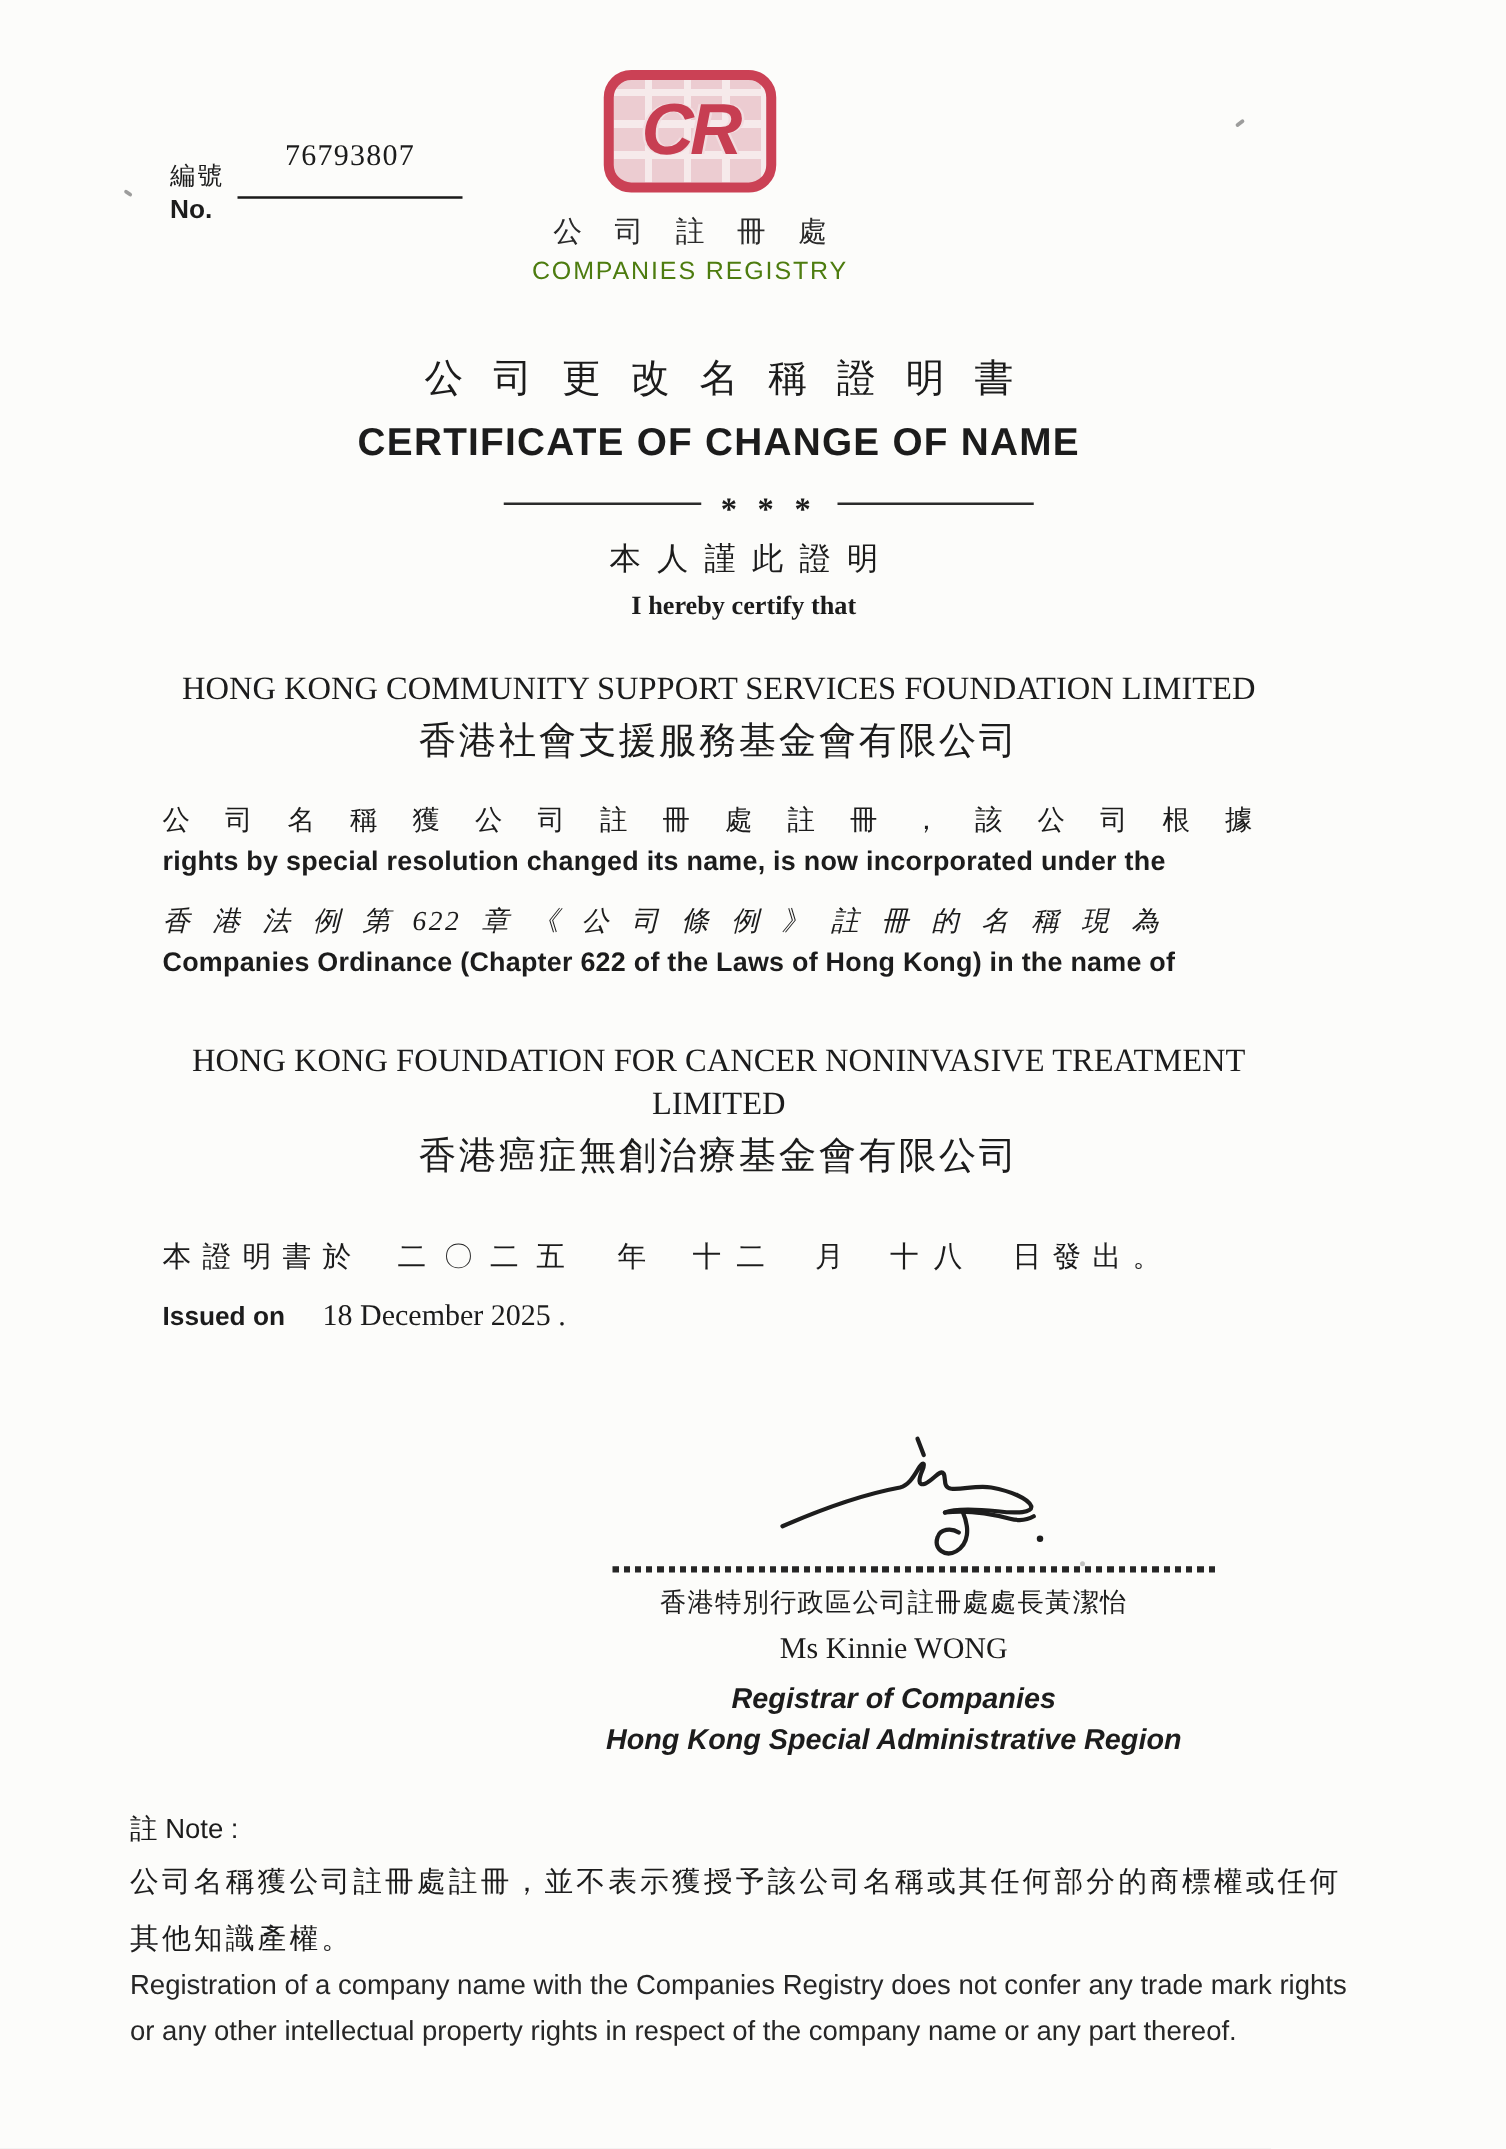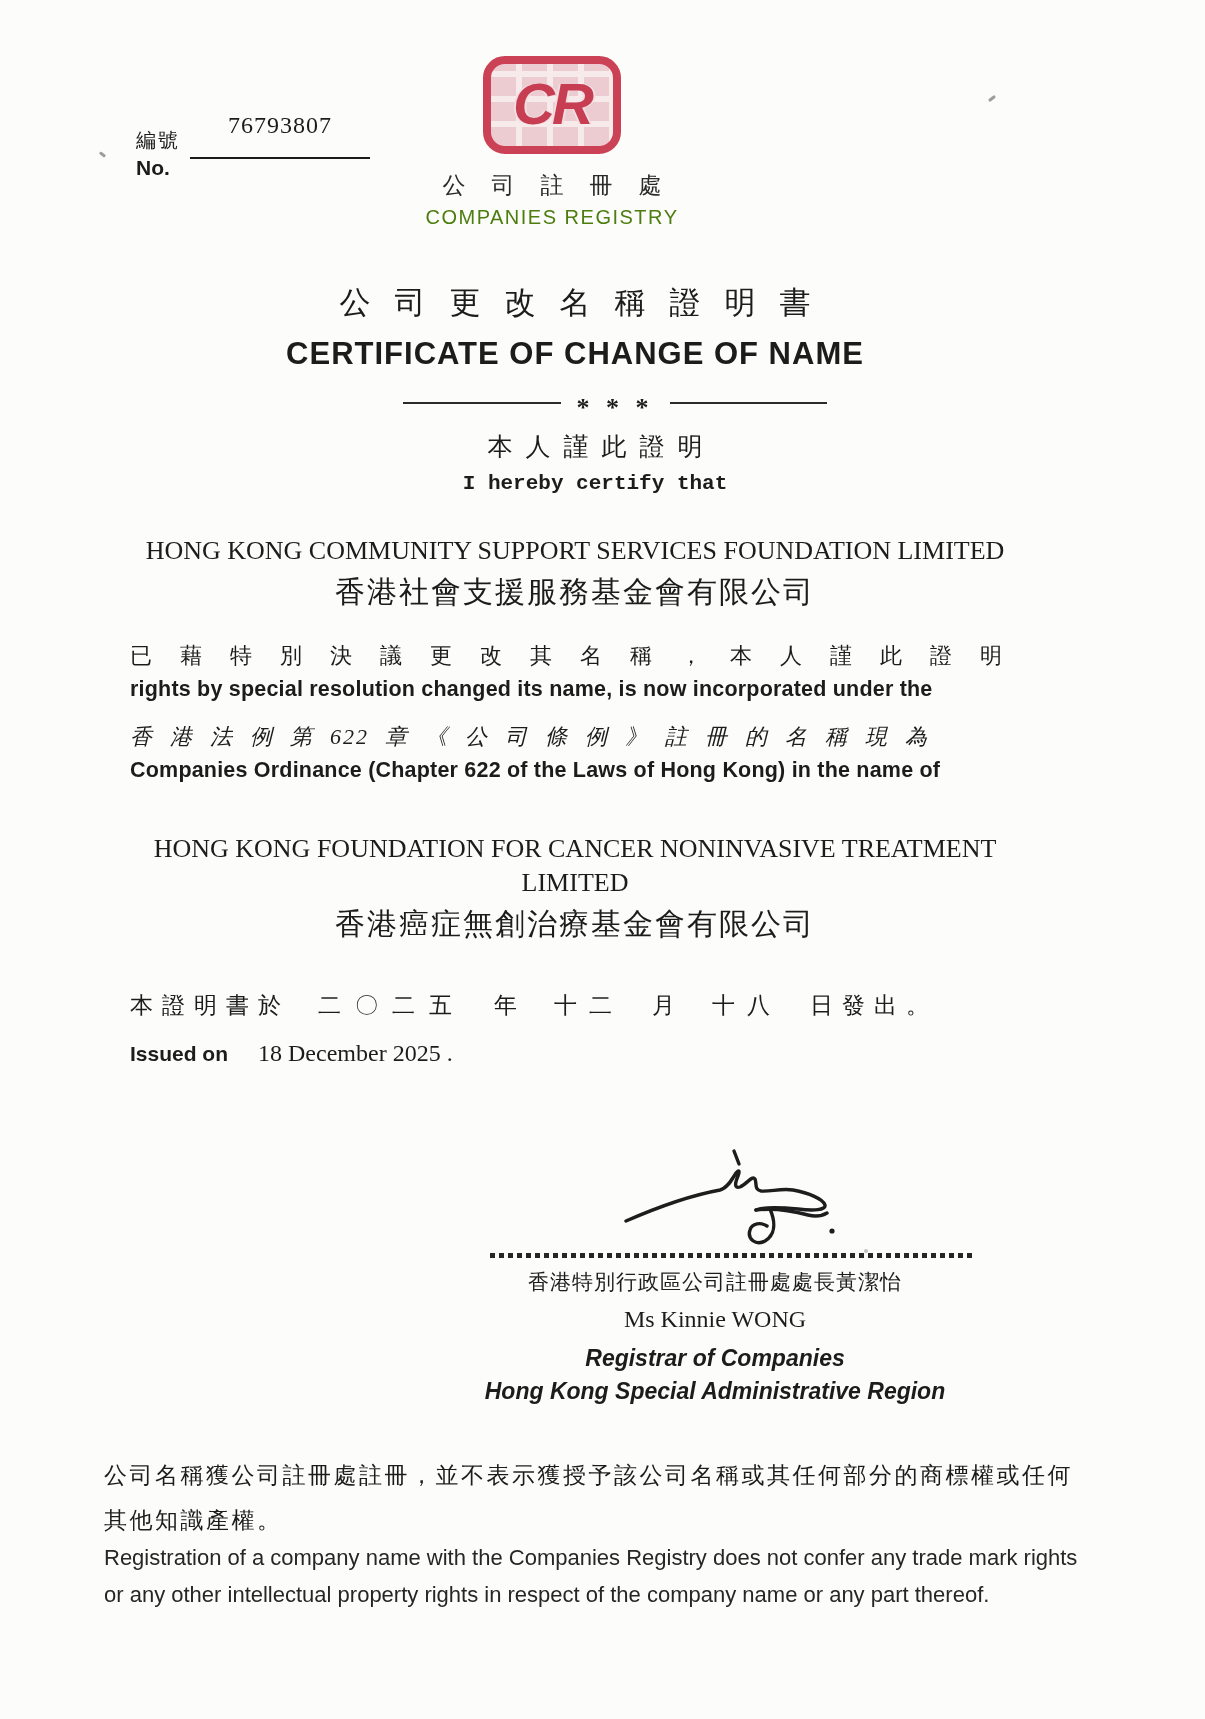--- a/index.html
+++ b/index.html
@@ -40,21 +40,21 @@
   .title-en { margin-top:12px; font-family:"Liberation Sans",sans-serif; font-weight:bold; font-size:31px; letter-spacing:1px; }
 
   
   .separator { position:absolute; left:403px; top:398px; width:424px; display:flex; align-items:center; }
   .sep-line  { flex:1; border-top:2px solid #2b2b2b; }
   .sep-stars { margin:0 16px; font-size:26px; font-weight:bold; letter-spacing:5px; line-height:10px; position:relative; top:5px; }
 
   
   .certify-block { position:absolute; left:0; top:430px; width:1190px; text-align:center; }
   .certify-zh { font-size:25px; letter-spacing:13px; text-indent:13px; }
-  .certify-en { margin-top:9px; font-family:Liberation Mono, monospace; font-weight:bold; font-size:21px; }
+  .certify-en { margin-top:9px; font-family:Liberation Serif, serif; font-weight:bold; font-size:21px; }
 
   
   .oldname-block { position:absolute; left:0; top:534px; width:1150px; text-align:center; }
   .newname-block { position:absolute; left:0; top:832px; width:1150px; text-align:center; }
   .name-en { font-size:26px; line-height:34px; }
   .name-zh { margin-top:4px; font-size:30px; letter-spacing:2px; }
 
   
   .para1 { position:absolute; left:130px; top:641px; }
   .para2 { position:absolute; left:130px; top:722px; }
@@ -132,21 +132,21 @@
     <div class="certify-zh">本人謹此證明</div>
     <div class="certify-en">I hereby certify that</div>
   </div>
 
   <div class="oldname-block">
     <div class="name-en">HONG KONG COMMUNITY SUPPORT SERVICES FOUNDATION LIMITED</div>
     <div class="name-zh">香港社會支援服務基金會有限公司</div>
   </div>
 
   <div class="para1">
-    <div class="p-zh">已藉特別決議更改其名稱，本人謹此證明</div>
+    <div class="p-zh">公司名稱獲公司註冊處註冊，該公司根據</div>
     <div class="p-en">rights by special resolution changed its name, is now incorporated under the</div>
   </div>
 
   <div class="para2">
     <div class="p-zh"><span>香港法例第</span><span class="p-num">622</span><span>章《公司條例》註冊的名稱現為</span></div>
     <div class="p-en">Companies Ordinance (Chapter 622 of the Laws of Hong Kong) in the name of</div>
   </div>
 
   <div class="newname-block">
     <div class="name-en">HONG KONG FOUNDATION FOR CANCER NONINVASIVE TREATMENT</div>
@@ -173,20 +173,21 @@
   <div class="dotted-line"></div>
 
   <div class="sig-block">
     <div class="sig-zh">香港特別行政區公司註冊處處長黃潔怡</div>
     <div class="sig-name">Ms Kinnie WONG</div>
     <div class="sig-title">Registrar of Companies</div>
     <div class="sig-title">Hong Kong Special Administrative Region</div>
   </div>
 
   <div class="note-block">
+    <div class="note-label">註 Note :</div>
     <div class="note-zh">公司名稱獲公司註冊處註冊，並不表示獲授予該公司名稱或其任何部分的商標權或任何</div>
     <div class="note-zh">其他知識產權。</div>
     <div class="note-en">Registration of a company name with the Companies Registry does not confer any trade mark rights</div>
     <div class="note-en">or any other intellectual property rights in respect of the company name or any part thereof.</div>
   </div>
 
   <div class="speck speck1"></div>
   <div class="speck speck2"></div>
   <div class="speck speck3"></div>
 

